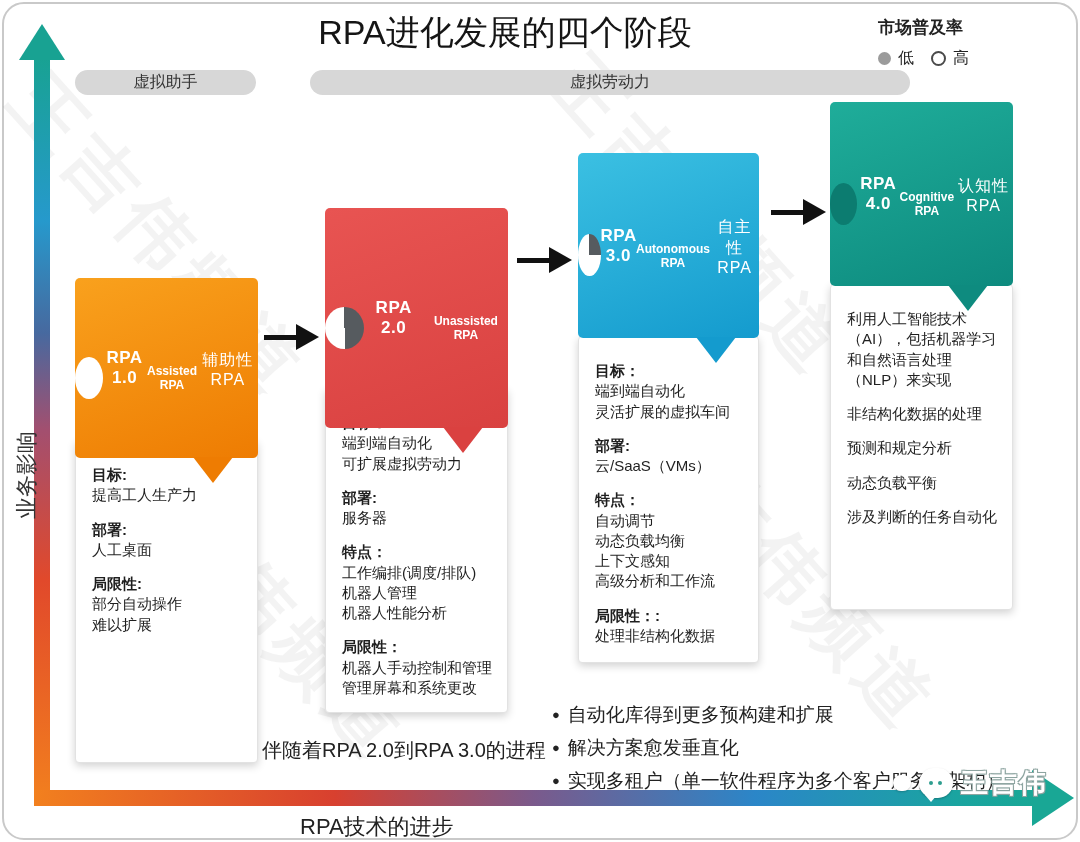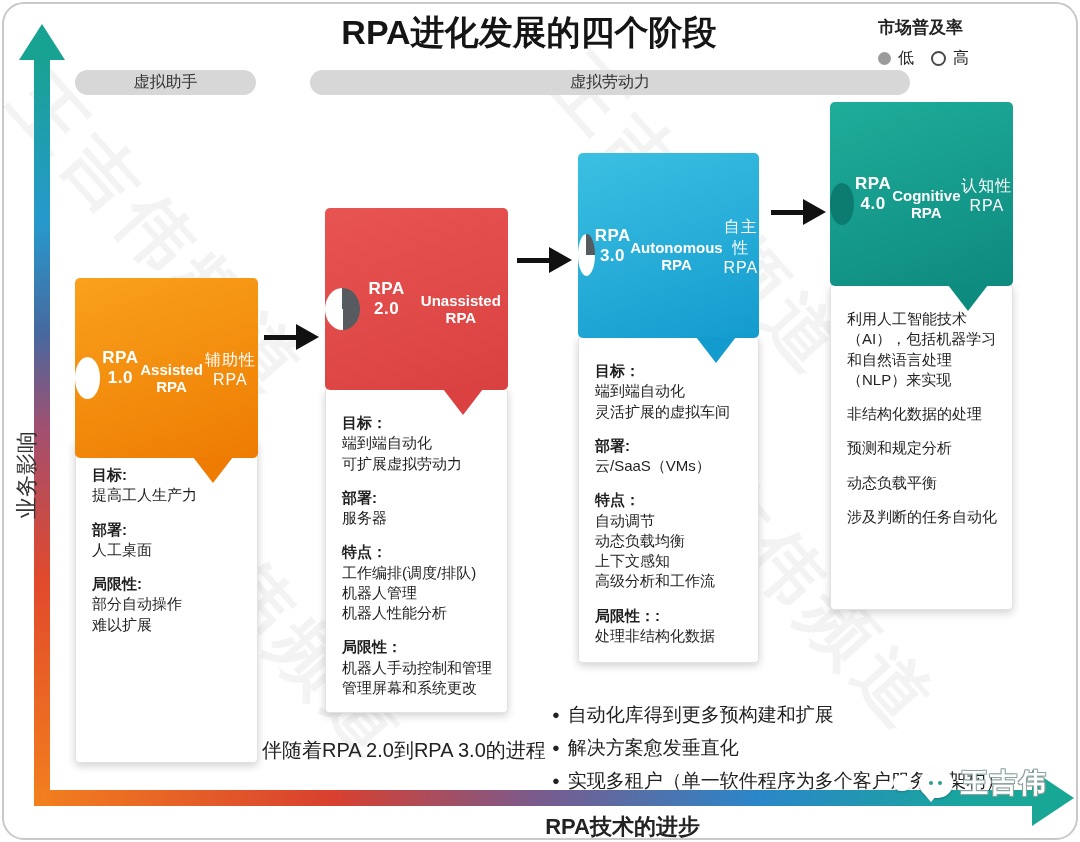--- a/index.html
+++ b/index.html
@@ -6,21 +6,21 @@
   .stage-canvas{position:relative;width:1080px;height:842px;background:#fff;overflow:hidden;
     font-family:"Liberation Sans","DejaVu Sans",sans-serif;color:#1c1c1c;}
   .frame{position:absolute;inset:2px;border:2px solid #c9c9c9;border-radius:22px;pointer-events:none;}
 
   
   .wm{position:absolute;font-size:72px;font-weight:700;color:rgba(125,125,125,0.09);
       transform:rotate(48deg);transform-origin:left top;letter-spacing:8px;white-space:nowrap;z-index:0;}
 
   
   .title{position:absolute;left:0;top:10px;width:1010px;text-align:center;
-         font-size:34px;font-weight:700;color:#151515;z-index:3;margin-left:24px;}
+         font-size:34px;font-weight:400;color:#151515;z-index:3;}
   .legend{position:absolute;left:878px;top:16px;width:170px;z-index:3;}
   .legend-title{font-size:17px;font-weight:700;color:#222;}
   .legend-row{display:flex;align-items:center;gap:7px;margin-top:9px;font-size:16px;color:#222;}
   .dot-filled{width:13px;height:13px;border-radius:50%;background:#9b9b9b;display:inline-block;}
   .dot-hollow{width:11px;height:11px;border-radius:50%;background:#fff;border:2px solid #4a4a4a;display:inline-block;margin-left:10px;}
 
   
   .phase-bar{position:absolute;top:70px;height:25px;background:#d7d7d7;border-radius:13px;
              display:flex;align-items:center;justify-content:center;
              font-size:16px;font-weight:500;color:#333;z-index:2;}
@@ -31,37 +31,37 @@
   .y-shaft{position:absolute;left:34px;top:56px;width:16px;height:749px;z-index:1;
     background:linear-gradient(to top,#F2801E 0%,#E1492B 30%,#A34F6F 50%,#47699f 63%,#2699CC 78%,#18A292 100%);}
   .y-head{position:absolute;left:19px;top:24px;width:0;height:0;z-index:1;
     border-left:23px solid transparent;border-right:23px solid transparent;border-bottom:36px solid #18A292;}
   .y-label{position:absolute;left:-48px;top:460px;width:150px;text-align:center;
     transform:rotate(-90deg);font-size:22px;font-weight:500;color:#333;z-index:2;}
   .x-shaft{position:absolute;left:34px;top:790px;height:16px;width:1002px;z-index:1;
     background:linear-gradient(to right,#F2801E 0%,#D8402F 30%,#7a5a8c 50%,#2B86C8 72%,#1AA4A0 92%,#19A795 100%);}
   .x-head{position:absolute;left:1032px;top:770px;width:0;height:0;z-index:1;
     border-top:28px solid transparent;border-bottom:28px solid transparent;border-left:42px solid #19A795;}
-  .x-label{position:absolute;left:300px;top:812px;width:400px;text-align:right;
-    font-size:22px;font-weight:700;color:#222;z-index:2;}
+  .x-label{position:absolute;left:300px;top:812px;width:400px;text-align:left;
+    font-size:22px;font-weight:400;color:#222;z-index:2;}
 
   
   .stage-card{position:absolute;border-radius:5px;color:#fff;text-align:center;z-index:4;
     display:flex;flex-direction:row;align-items:center;}
   .card-1{left:75px;top:278px;width:183px;height:180px;background:linear-gradient(160deg,#F9A11D,#EE7C02);}
-  .card-2{left:325px;top:208px;width:183px;height:182px;background:linear-gradient(160deg,#E85452,#D94140);}
+  .card-2{left:325px;top:208px;width:183px;height:220px;background:linear-gradient(160deg,#E85452,#D94140);}
   .card-3{left:578px;top:153px;width:181px;height:185px;background:linear-gradient(160deg,#3BC0E2,#149BCE);}
   .card-4{left:830px;top:102px;width:183px;height:184px;background:linear-gradient(160deg,#1FAD9A,#0D8A7E);}
   .pie{width:42px;height:42px;border-radius:50%;margin-top:34px;margin-bottom:15px;}
   .pie-full-light{background:#ffffff;}
   .pie-half-dark{background:conic-gradient(#565B5F 0 50%,#ffffff 0);}
   .pie-quarter-dark{background:conic-gradient(#565B5F 0 25%,#ffffff 0);}
   .pie-full-dark{background:#0c7c70;}
   .stage-version{font-size:17px;font-weight:700;letter-spacing:.5px;}
-  .stage-en{font-size:15px;font-weight:700;margin-top:20px;}
+  .stage-en{font-size:12px;font-weight:700;margin-top:20px;}
   .stage-cn{font-size:16px;font-weight:500;margin-top:3px;letter-spacing:1px;}
   .pointer{position:absolute;bottom:-25px;left:118px;width:0;height:0;z-index:5;
     border-left:20px solid transparent;border-right:20px solid transparent;}
   .pointer-1{border-top:26px solid #EE7C02;}
   .pointer-2{border-top:26px solid #DA4140;}
   .pointer-3{border-top:26px solid #149BCE;}
   .pointer-4{border-top:26px solid #0E8B7F;}
 
   
   .detail{position:absolute;background:#fff;border:1px solid #e2e2e2;border-radius:4px;z-index:3;

